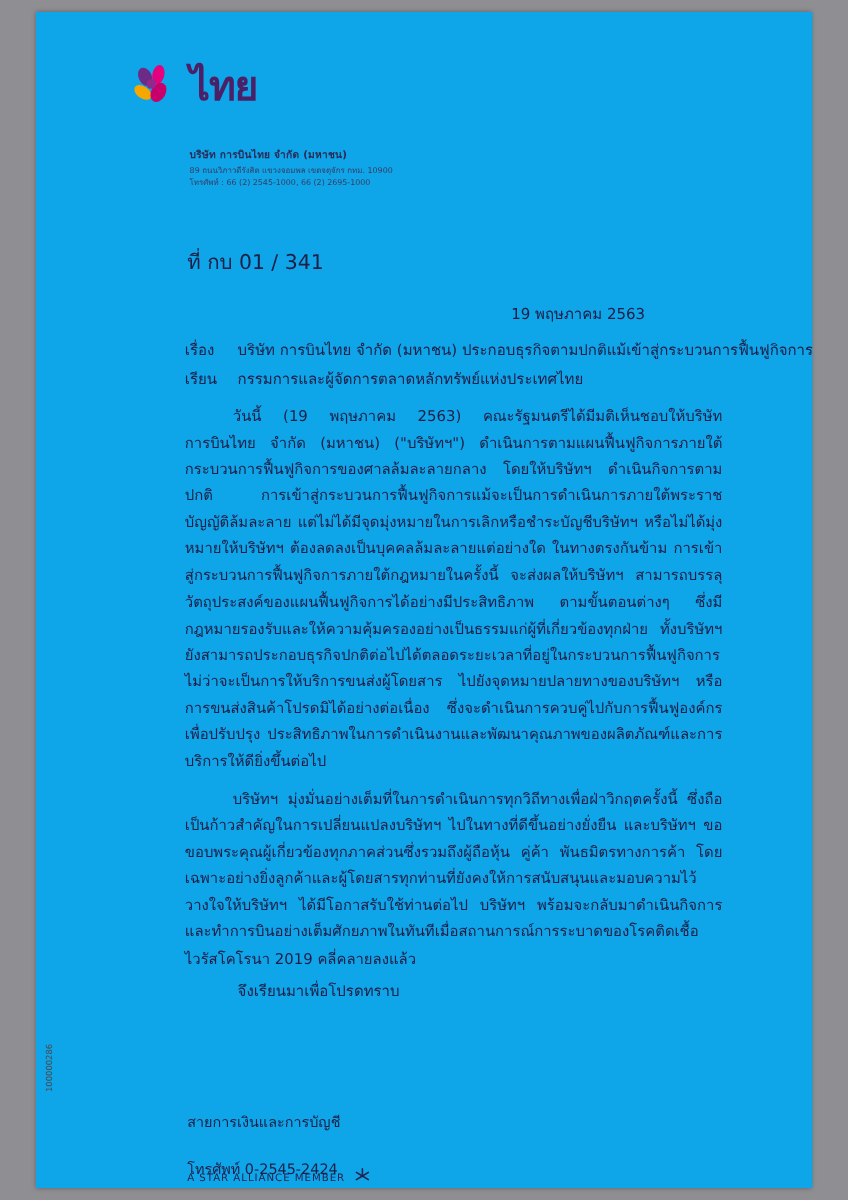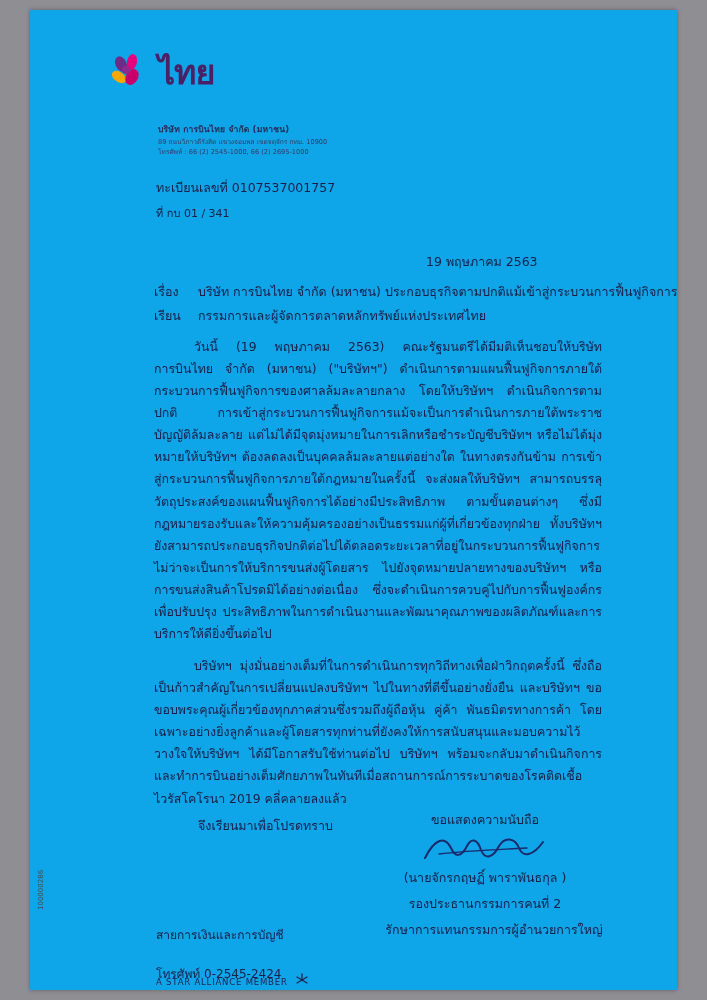--- a/index.html
+++ b/index.html
@@ -76,21 +76,21 @@
     position: absolute;
     left: 126px;
     top: 168px;
     font-size: 12.5px;
     color: #1e1e46;
   }
   .ref-line {
     position: absolute;
     left: 126px;
     top: 194px;
-    font-size: 11px;
+    font-size: 17px;
     color: #1e1e46;
   }
   .date-line {
     position: absolute;
     left: 396px;
     top: 242px;
     font-size: 12.5px;
     color: #1e1e46;
   }
 
@@ -219,51 +219,38 @@
       </span>
       <span class="logo-word">ไทย</span>
     </div>
 
     <div class="company-block">
       <div class="company-name">บริษัท การบินไทย จำกัด (มหาชน)</div>
       <div class="company-addr">89 ถนนวิภาวดีรังสิต แขวงจอมพล เขตจตุจักร กทม. 10900</div>
       <div class="company-addr">โทรศัพท์ : 66 (2) 2545-1000, 66 (2) 2695-1000</div>
     </div>
 
-    <div class="reg-line">ทะเบียนเลขที่ 0107537001757</div>
     <div class="ref-line">ที่ กบ 01 / 341</div>
     <div class="date-line">19 พฤษภาคม 2563</div>
 
     <div class="field-row to-row">
       <span class="field-label">เรียน</span><span>กรรมการและผู้จัดการตลาดหลักทรัพย์แห่งประเทศไทย</span>
     </div>
 
     <div class="field-row subject-row">
       <span class="field-label">เรื่อง</span><span>บริษัท การบินไทย จำกัด (มหาชน) ประกอบธุรกิจตามปกติแม้เข้าสู่กระบวนการฟื้นฟูกิจการ</span>
     </div>
 
     <div class="body-wrap">
       <p class="para">วันนี้ (19 พฤษภาคม 2563) คณะรัฐมนตรีได้มีมติเห็นชอบให้บริษัท การบินไทย จำกัด (มหาชน) ("บริษัทฯ") ดำเนินการตามแผนฟื้นฟูกิจการภายใต้กระบวนการฟื้นฟูกิจการของศาลล้มละลายกลาง โดยให้บริษัทฯ ดำเนินกิจการตามปกติ การเข้าสู่กระบวนการฟื้นฟูกิจการแม้จะเป็นการดำเนินการภายใต้พระราชบัญญัติล้มละลาย แต่ไม่ได้มีจุดมุ่งหมายในการเลิกหรือชำระบัญชีบริษัทฯ หรือไม่ได้มุ่งหมายให้บริษัทฯ ต้องลดลงเป็นบุคคลล้มละลายแต่อย่างใด ในทางตรงกันข้าม การเข้าสู่กระบวนการฟื้นฟูกิจการภายใต้กฎหมายในครั้งนี้ จะส่งผลให้บริษัทฯ สามารถบรรลุวัตถุประสงค์ของแผนฟื้นฟูกิจการได้อย่างมีประสิทธิภาพ ตามขั้นตอนต่างๆ ซึ่งมีกฎหมายรองรับและให้ความคุ้มครองอย่างเป็นธรรมแก่ผู้ที่เกี่ยวข้องทุกฝ่าย ทั้งบริษัทฯ ยังสามารถประกอบธุรกิจปกติต่อไปได้ตลอดระยะเวลาที่อยู่ในกระบวนการฟื้นฟูกิจการ ไม่ว่าจะเป็นการให้บริการขนส่งผู้โดยสาร ไปยังจุดหมายปลายทางของบริษัทฯ หรือการขนส่งสินค้าโปรดมิได้อย่างต่อเนื่อง ซึ่งจะดำเนินการควบคู่ไปกับการฟื้นฟูองค์กรเพื่อปรับปรุง ประสิทธิภาพในการดำเนินงานและพัฒนาคุณภาพของผลิตภัณฑ์และการบริการให้ดียิ่งขึ้นต่อไป</p>
       <p class="para">บริษัทฯ มุ่งมั่นอย่างเต็มที่ในการดำเนินการทุกวิถีทางเพื่อฝ่าวิกฤตครั้งนี้ ซึ่งถือเป็นก้าวสำคัญในการเปลี่ยนแปลงบริษัทฯ ไปในทางที่ดีขึ้นอย่างยั่งยืน และบริษัทฯ ขอขอบพระคุณผู้เกี่ยวข้องทุกภาคส่วนซึ่งรวมถึงผู้ถือหุ้น คู่ค้า พันธมิตรทางการค้า โดยเฉพาะอย่างยิ่งลูกค้าและผู้โดยสารทุกท่านที่ยังคงให้การสนับสนุนและมอบความไว้วางใจให้บริษัทฯ ได้มีโอกาสรับใช้ท่านต่อไป บริษัทฯ พร้อมจะกลับมาดำเนินกิจการและทำการบินอย่างเต็มศักยภาพในทันทีเมื่อสถานการณ์การระบาดของโรคติดเชื้อไวรัสโคโรนา 2019 คลี่คลายลงแล้ว</p>
     </div>
 
     <div class="closing-line">จึงเรียนมาเพื่อโปรดทราบ</div>
 
-    <div class="sig-block">
-      <div class="sig-respect">ขอแสดงความนับถือ</div>
-      <div class="sig-scribble">
-        <svg width="140" height="34" viewBox="0 0 140 34">
-          <path d="M10 26 C 20 6, 30 4, 36 16 C 40 25, 46 26, 52 14 C 56 6, 62 6, 66 18 C 70 28, 78 26, 84 14 C 90 4, 100 6, 104 16 C 108 26, 118 24, 128 10" stroke="#1b2a6b" stroke-width="2" fill="none" stroke-linecap="round"></path>
-          <path d="M24 22 C 40 20, 70 18, 112 16" stroke="#1b2a6b" stroke-width="1.4" fill="none" stroke-linecap="round"></path>
-        </svg>
-      </div>
-      <div class="sig-name">(นายจักรกฤษฏิ์ พาราพันธกุล )</div>
-      <div class="sig-title1">รองประธานกรรมการคนที่ 2</div>
-      <div class="sig-title2">รักษาการแทนกรรมการผู้อำนวยการใหญ่</div>
-    </div>
 
     <div class="footer-block">
       <div class="footer-dept">สายการเงินและการบัญชี</div>
       <div class="footer-tel">โทรศัพท์ 0-2545-2424</div>
     </div>
 
     <div class="star-line">
       <span class="star-text">A STAR ALLIANCE MEMBER</span>
       <span class="star-logo">
         <svg width="16" height="16" viewBox="0 0 16 16">

